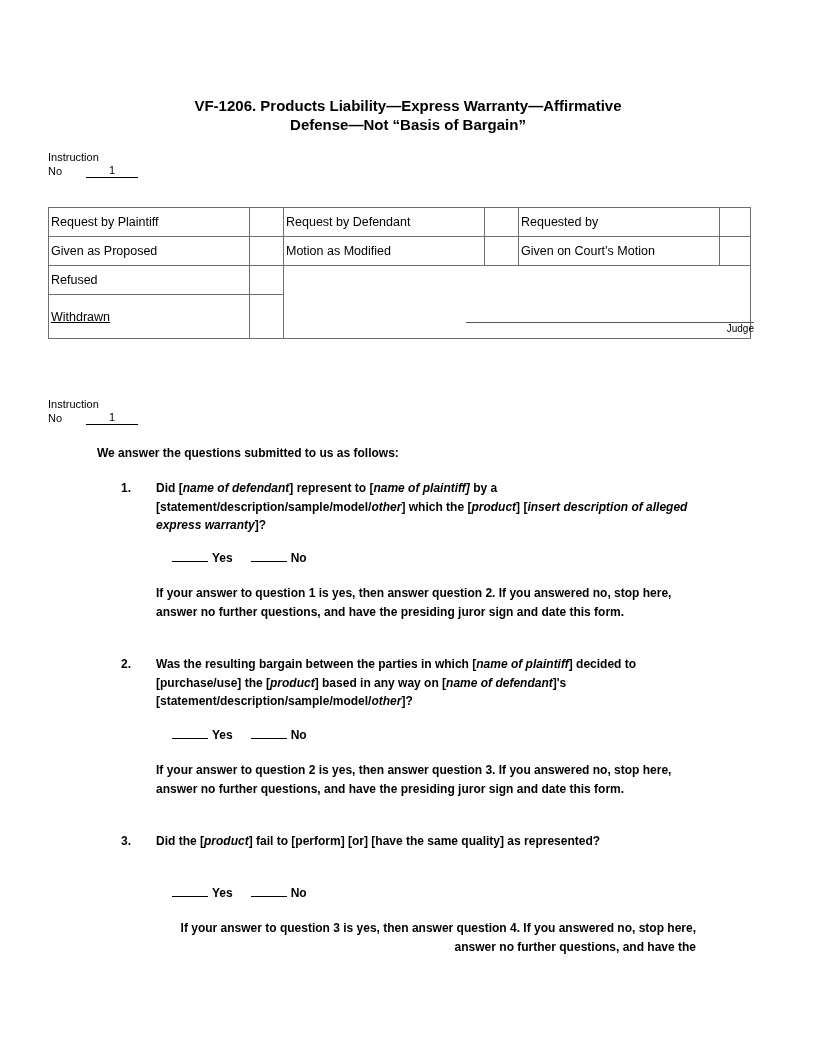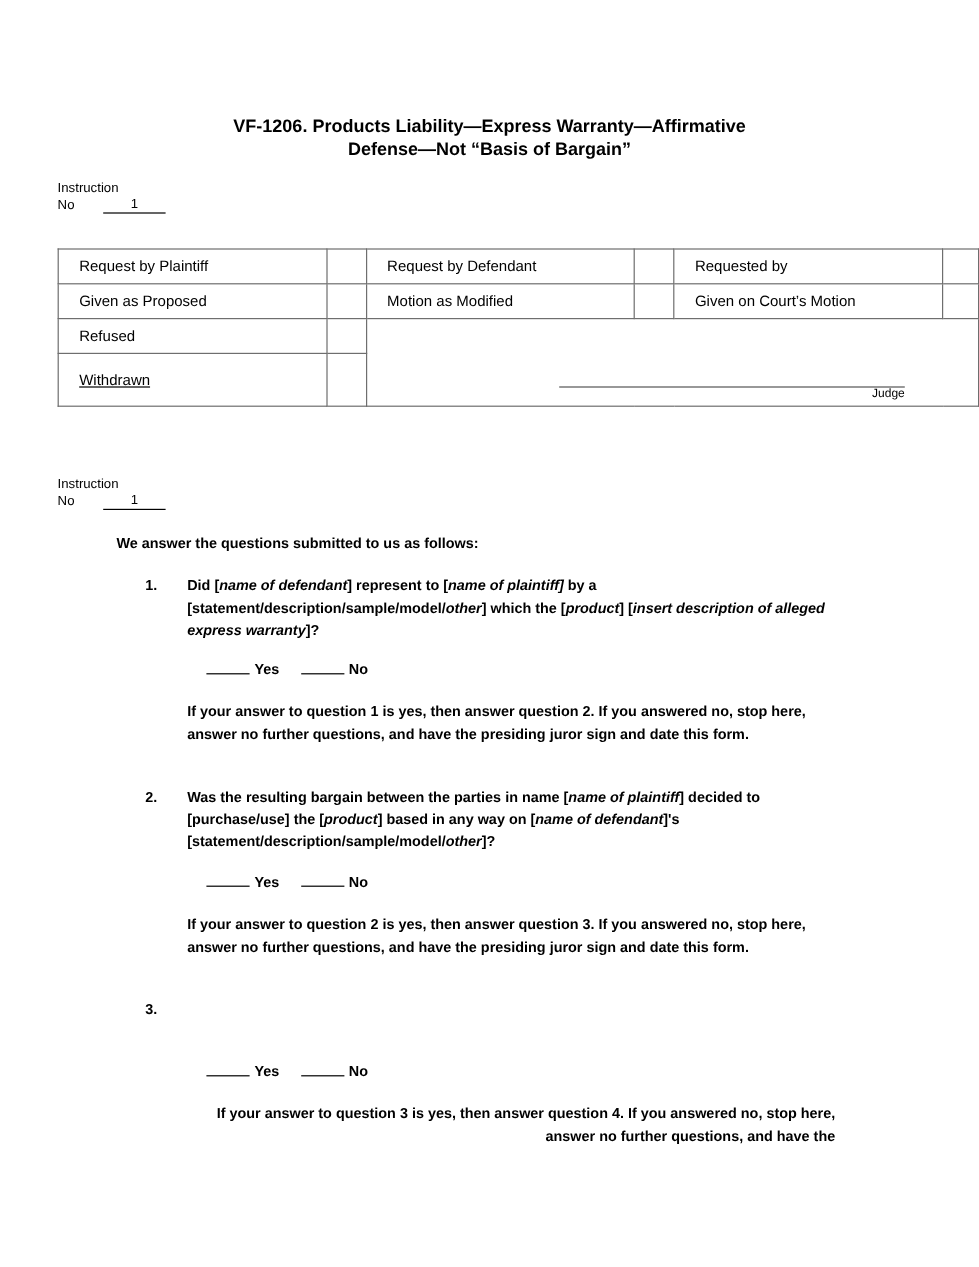--- a/index.html
+++ b/index.html
@@ -7,21 +7,21 @@
          font-family: "Liberation Sans", sans-serif; color: #000; }
   .abs { position: absolute; }
   .title { left: 0; width: 860px; top: 96px; text-align: center; font-weight: bold;
            font-size: 15px; line-height: 19px; }
   .instr { left: 48px; font-size: 11px; line-height: 14px; }
   .instr .no-row { display: flex; }
   .instr .no-val { display: inline-block; width: 52px; margin-left: 24px; text-align: center;
                    border-bottom: 1px solid #000; line-height: 13px; }
   table.grid { position: absolute; left: 48px; top: 207px; border-collapse: collapse;
                font-size: 12.5px; }
-  table.grid td { border: 1px solid #6e6e6e; padding: 0 17px; vertical-align: middle; height: 28px; }
+  table.grid td { border: 1px solid #6e6e6e; padding: 0 2px; vertical-align: middle; height: 28px; }
   table.grid td.lbl { width: 196px; }
   table.grid td.box { width: 23px; padding: 0 5px; }
   table.grid td.withdrawn { height: 43px; text-decoration: underline; }
   .judge-line { position: absolute; left: 466px; top: 322px; width: 288px; border-top: 1px solid #555; }
   .judge-lbl { position: absolute; left: 700px; top: 323px; width: 54px; text-align: right; font-size: 10px; }
   .doc { font-weight: bold; font-size: 12px; line-height: 18.5px; }
   .intro { left: 97px; top: 444px; }
   .q { position: absolute; left: 121px; width: 580px; }
   .q .num { position: absolute; left: 0; top: 0; }
   .q .body { margin-left: 35px; }
@@ -93,26 +93,27 @@
   <span class="num">1.</span>
   <div class="body"><span>Did [</span><i>name of defendant</i><span>] represent to [</span><i>name of plaintiff]</i><span> by a [statement/description/sample/model/</span><i>other</i><span>] which the [</span><i>product</i><span>] [</span><i>insert description of alleged express warranty</i><span>]?</span></div>
 </div>
 <div class="yn doc" style="top:549px;">
   <span class="blank"></span><span>Yes</span><span class="gap"></span><span class="blank"></span><span>No</span>
 </div>
 <div class="para doc" style="top:584px;">If your answer to question 1 is yes, then answer question 2. If you answered no, stop here, answer no further questions, and have the presiding juror sign and date this form.</div>
 
 <div class="q doc" style="top:655px;">
   <span class="num">2.</span>
-  <div class="body" style="width:520px;"><span>Was the resulting bargain between the parties in name [</span><i>name of plaintiff</i><span>] decided to [purchase/use] the [</span><i>product</i><span>] based in any way on [</span><i>name of defendant</i><span>]'s [statement/description/sample/model/</span><i>other</i><span>]?</span></div>
+  <div class="body" style="width:520px;"><span>Was the resulting bargain between the parties in which [</span><i>name of plaintiff</i><span>] decided to [purchase/use] the [</span><i>product</i><span>] based in any way on [</span><i>name of defendant</i><span>]'s [statement/description/sample/model/</span><i>other</i><span>]?</span></div>
 </div>
 <div class="yn doc" style="top:726px;">
   <span class="blank"></span><span>Yes</span><span class="gap"></span><span class="blank"></span><span>No</span>
 </div>
 <div class="para doc" style="top:761px;">If your answer to question 2 is yes, then answer question 3. If you answered no, stop here, answer no further questions, and have the presiding juror sign and date this form.</div>
 
 <div class="q doc" style="top:832px;">
   <span class="num">3.</span>
+  <div class="body" style="width:500px;"><span>Did the [</span><i>product</i><span>] fail to [perform] [or] [have the same quality] as represented?</span></div>
 </div>
 <div class="yn doc" style="top:884px;">
   <span class="blank"></span><span>Yes</span><span class="gap"></span><span class="blank"></span><span>No</span>
 </div>
 <div class="para doc" style="top:919px;text-align:right;">If your answer to question 3 is yes, then answer question 4. If you answered no, stop here, answer no further questions, and have the</div>
 
 </body></html>

